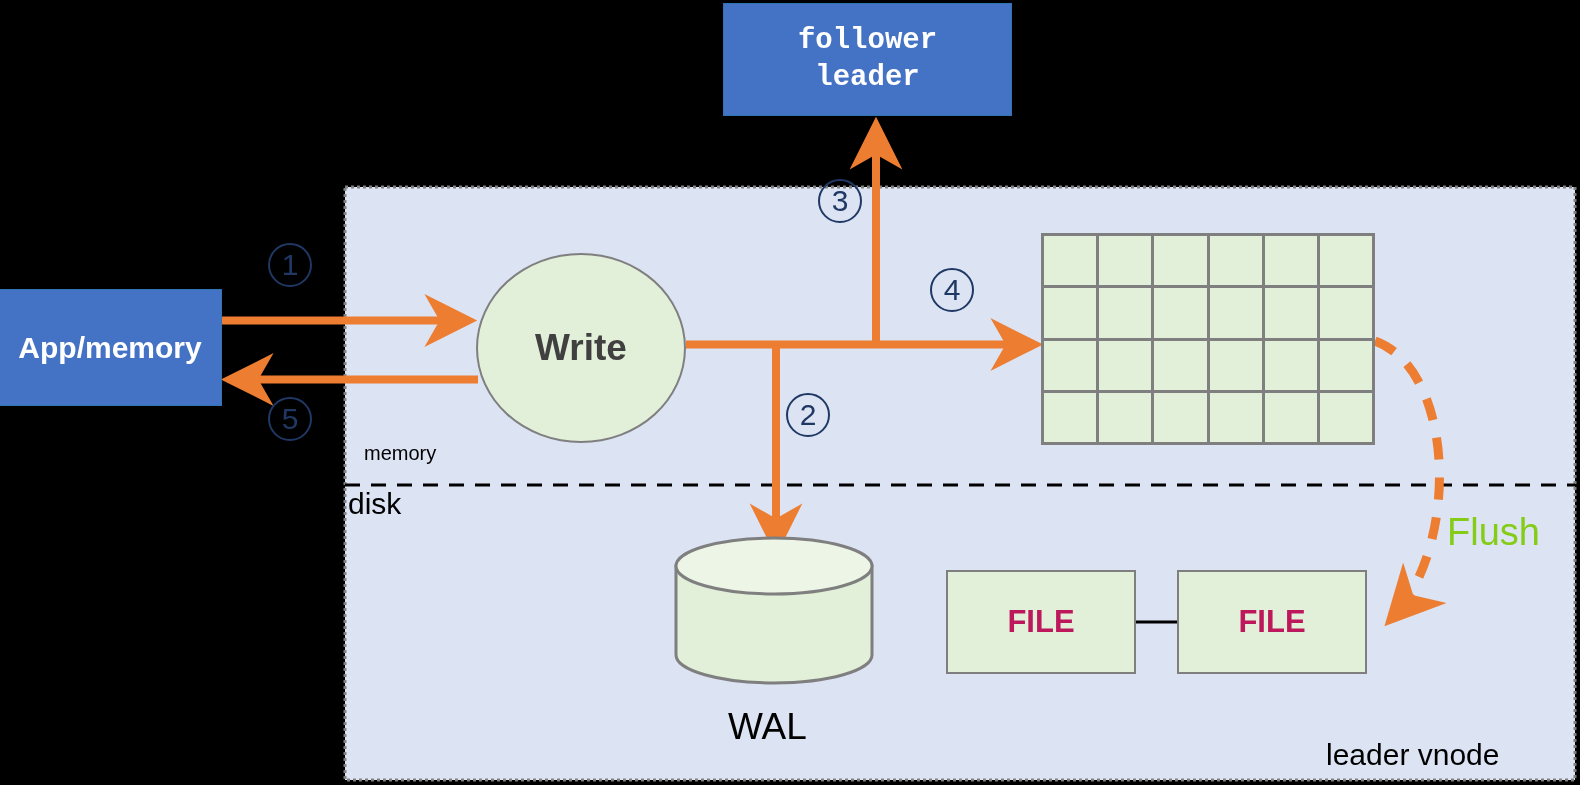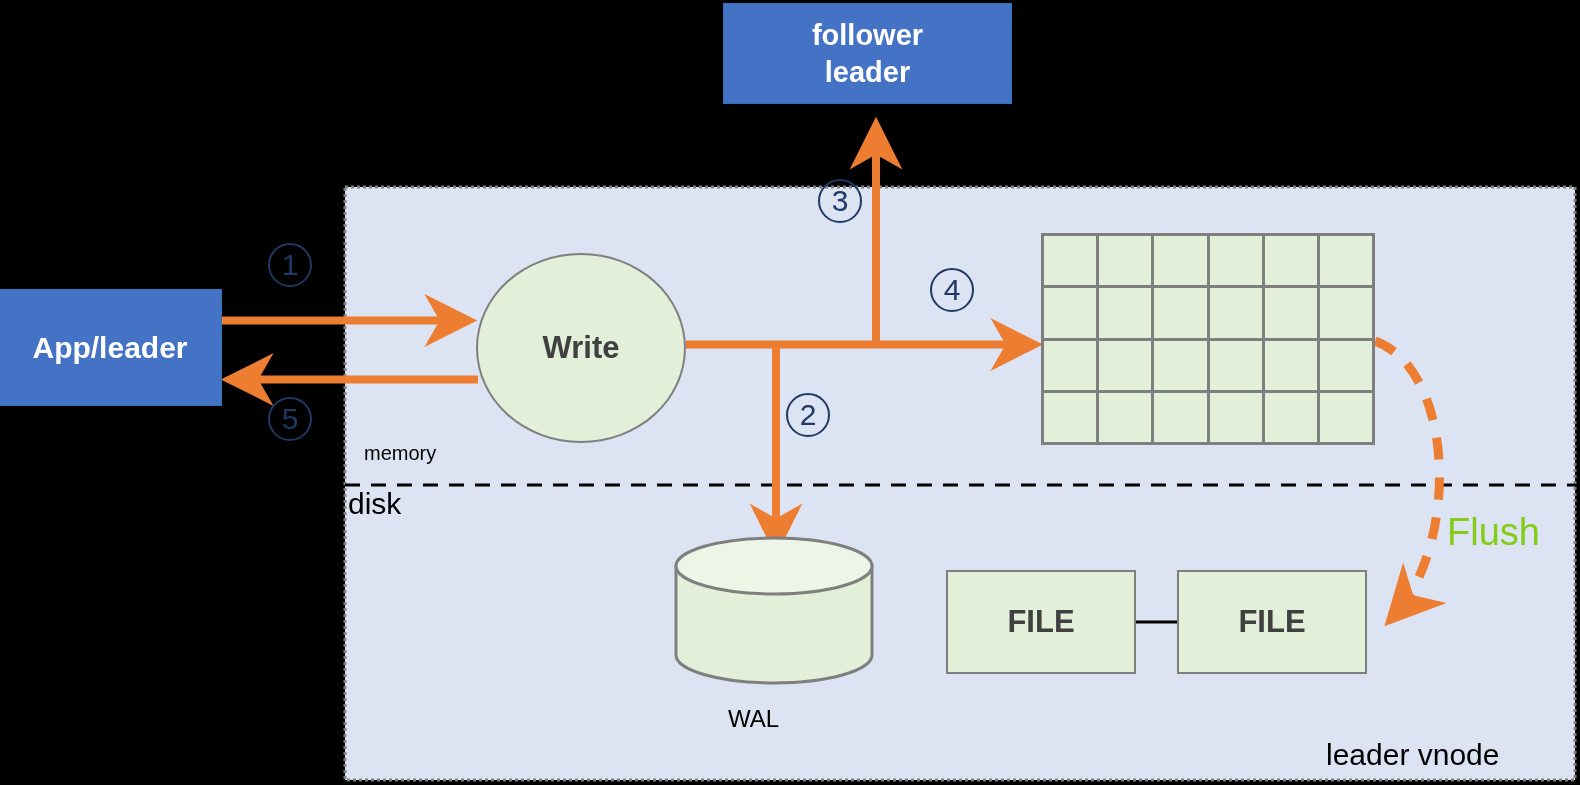--- a/index.html
+++ b/index.html
@@ -31,33 +31,33 @@
     align-items:center;
     justify-content:center;
     text-align:center;
     box-sizing:border-box;
   }
   #app-taosc-box{
     left:-2px; top:289px; width:224px; height:117px;
     font-size:30px; letter-spacing:0px;
   }
   #follower-vnode-box{
-    left:723px; top:3px; width:289px; height:101px;
-    font-size:29px; line-height:1.25;
+    left:723px; top:3px; width:289px; height:113px;
+    font-size:29px; line-height:1.25;font-family:Liberation Mono, monospace;
   }
 
   
   #write-ellipse{
     position:absolute;
     left:476px; top:253px; width:210px; height:190px;
     background:#E2EFD9;
     border:2px solid #7F7F7F;
     border-radius:50%;
     display:flex; align-items:center; justify-content:center;
-    color:#404040; font-size:31px; font-weight:bold;
+    color:#404040; font-size:37px; font-weight:bold;
     box-sizing:border-box;
   }
 
   
   #memtable-grid{
     position:absolute;
     left:1041px; top:233px;
     width:334px; height:212px;
     display:grid;
     grid-template-columns:repeat(6,1fr);
@@ -67,34 +67,34 @@
     padding:3px;
     box-sizing:border-box;
   }
   #memtable-grid > div{background:#E2EFD9;}
 
   
   .filebox{
     position:absolute;
     background:#E2EFD9;
     border:2px solid #7F7F7F;
-    color:#404040;
+    color:#be185d;
     font-size:31px;
     font-weight:bold;
     display:flex; align-items:center; justify-content:center;
     box-sizing:border-box;
     top:570px; height:104px; width:190px;
   }
   #file-box-1{left:946px;}
   #file-box-2{left:1177px;}
 
   
   #memory-label{left:364px; top:442px; font-size:20px; color:#000;}
   #disk-label{left:348px; top:487px; font-size:30px; color:#000;}
-  #wal-label{left:728px; top:706px; font-size:24px; color:#000;}
+  #wal-label{left:728px; top:706px; font-size:37px; color:#000;}
   #flush-label{left:1447px; top:511px; font-size:38px; color:#84cc16;}
   #leader-vnode-label{left:1326px; top:738px; font-size:30px; color:#000;}
 
   
   .step-num{
     position:absolute;
     width:44px; height:44px;
     border:2px solid #1F3864;
     border-radius:50%;
     color:#1F3864;
@@ -139,21 +139,21 @@
 
     <line x1="1136" y1="622" x2="1187" y2="622" stroke="#000000" stroke-width="3"></line>
 
     <g>
       <path d="M 676 566 L 676 655 A 98 28 0 0 0 872 655 L 872 566 Z" fill="#E2EFD9" stroke="#7F7F7F" stroke-width="3"></path>
       <ellipse cx="774" cy="566" rx="98" ry="28" fill="#EDF5E6" stroke="#7F7F7F" stroke-width="3"></ellipse>
     </g>
   </svg>
 
   <div class="bluebox" id="app-taosc-box">
-    <span>App/leader</span>
+    <span>App/memory</span>
   </div>
 
   <div class="bluebox" id="follower-vnode-box">
     <span>
       <span>follower</span><br>
       <span>leader</span>
     </span>
   </div>
 
   <div id="write-ellipse">

